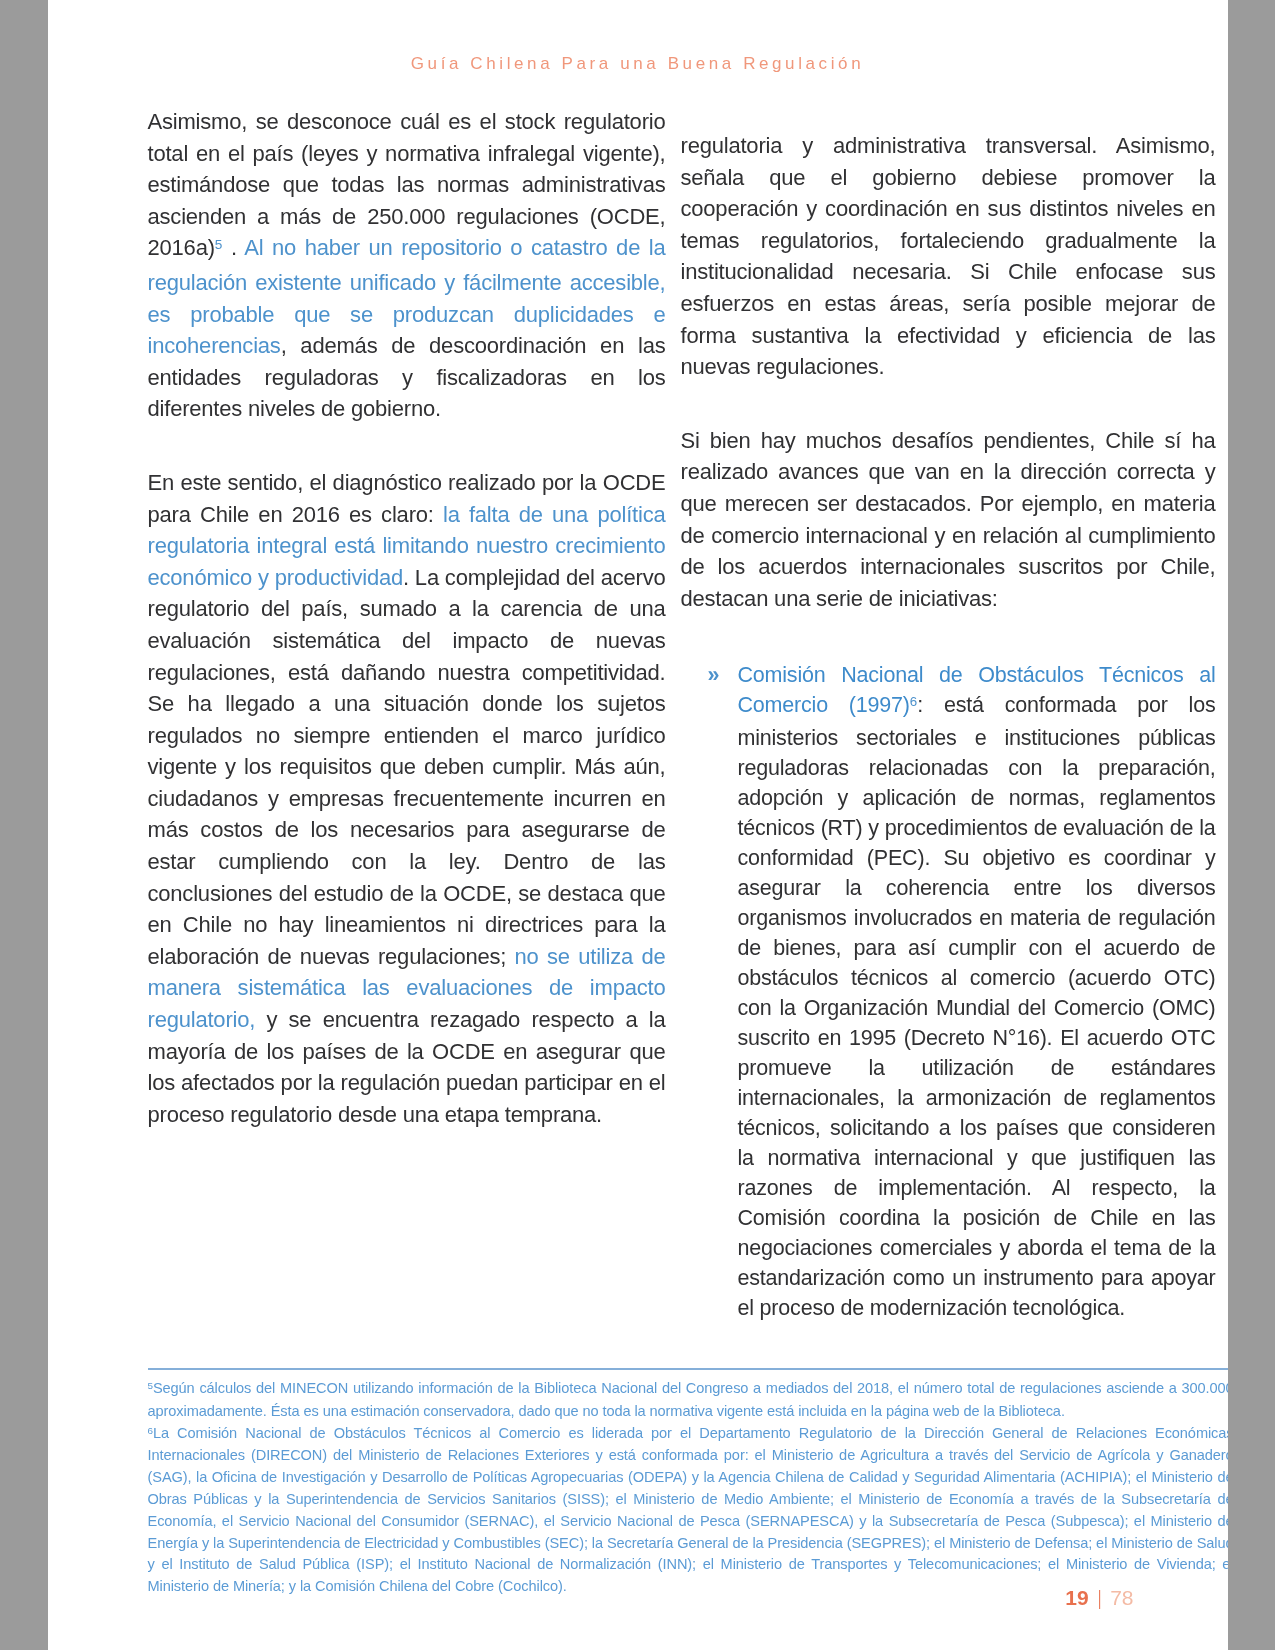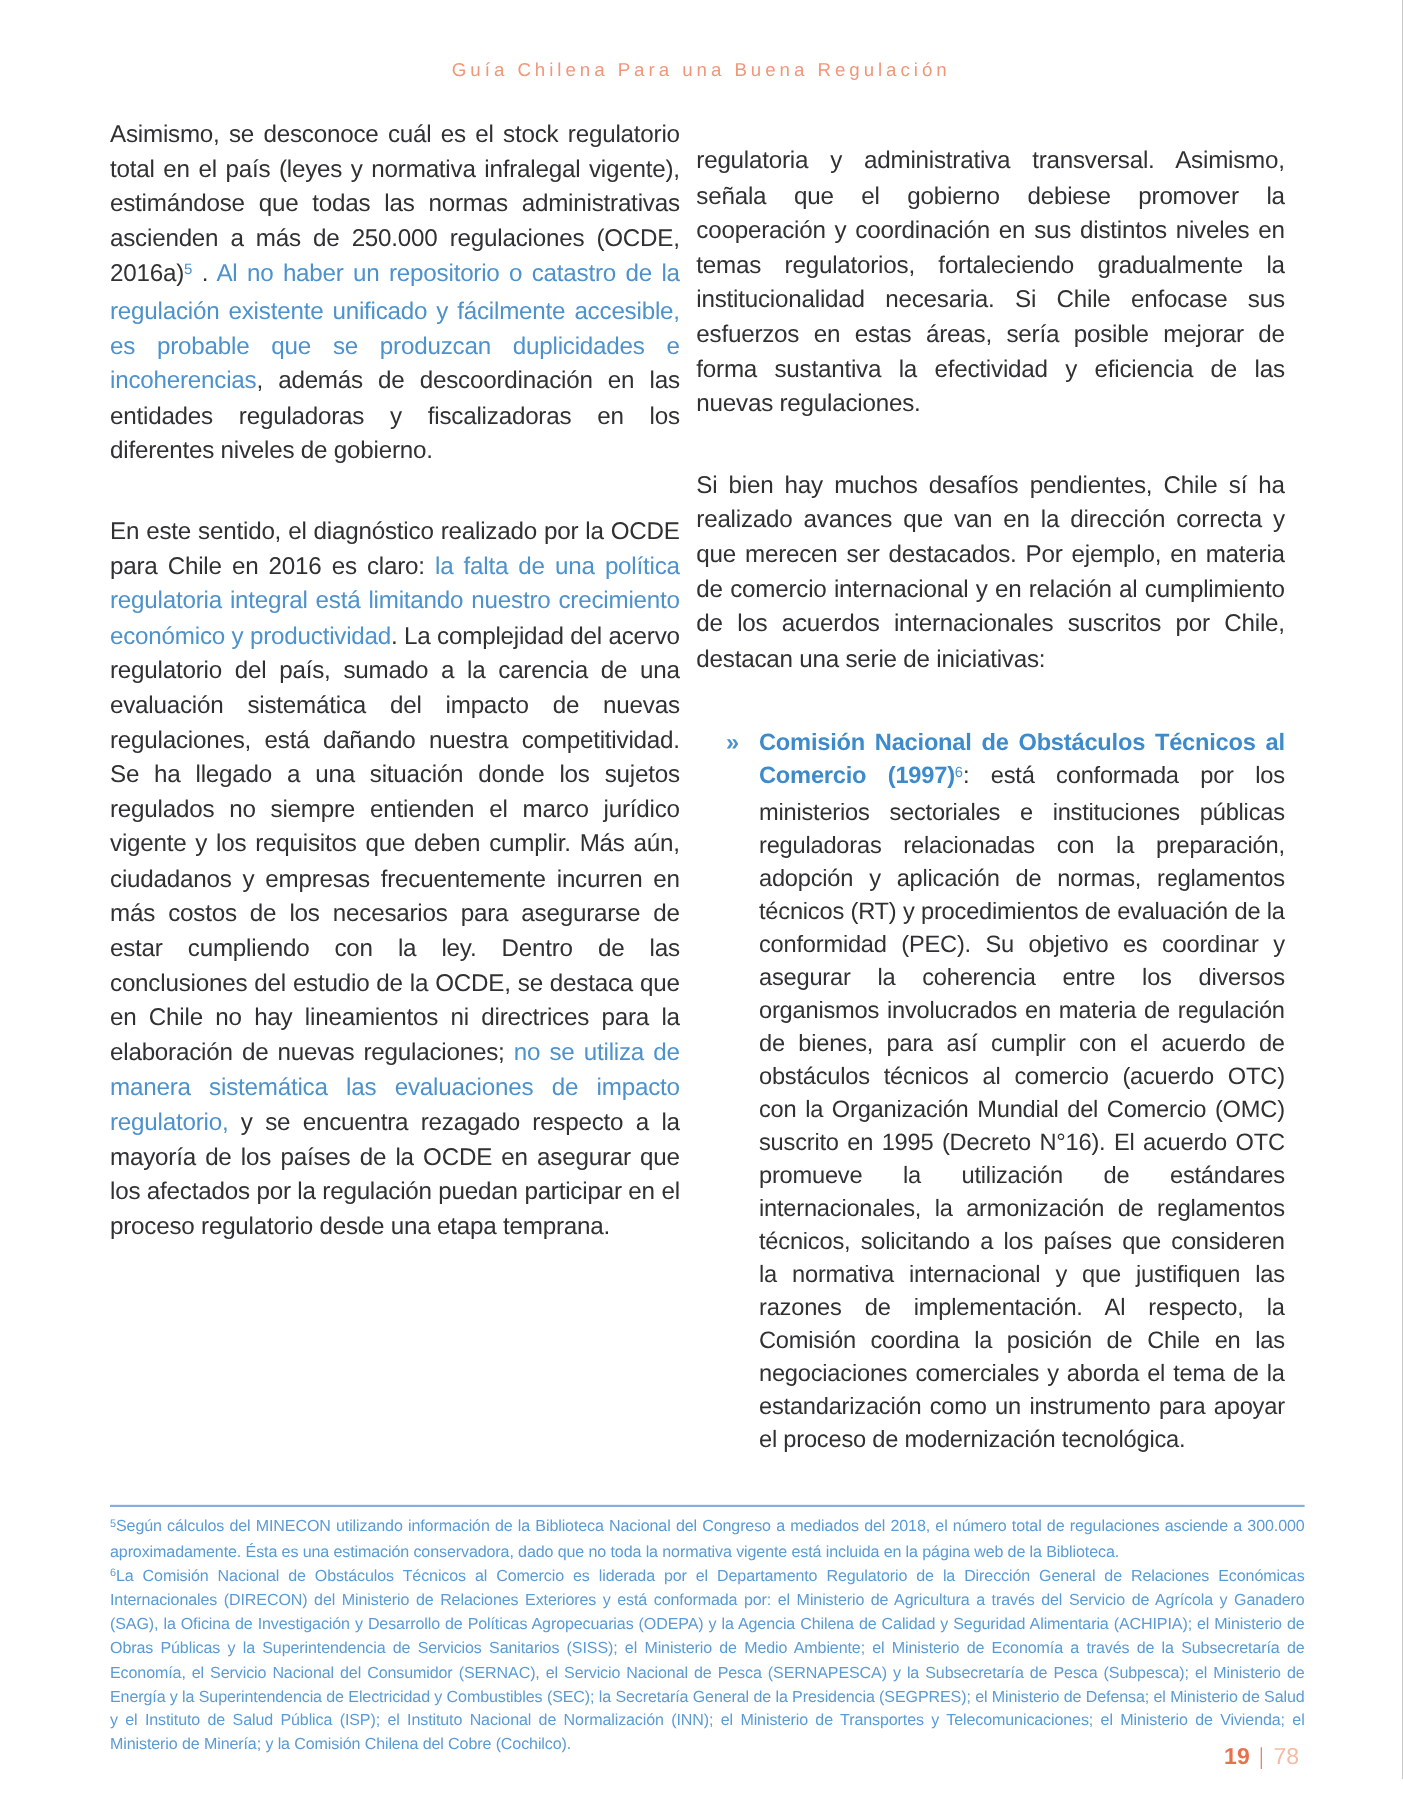--- a/index.html
+++ b/index.html
@@ -9,21 +9,21 @@
     --accent_blue_bold:#3E8BCB;
     --footnote_blue:#5B9BD5;
     --rule_blue:#85AFD9;
     --body_text:#313133;
     --page_total_orange:#F4BBA5;
   }
   *{margin:0;padding:0;box-sizing:border-box;}
   html,body{background:#9b9b9b;}
   .page{
     position:relative;
-    width:1275px;height:1650px;
+    width:1180px;height:1650px;
     margin:0 auto;
     background:#ffffff;
     font-family:"Liberation Sans", sans-serif;
     overflow:hidden;
   }
   .header-title{
     position:absolute;top:54px;left:0;width:100%;
     text-align:center;
     font-size:17px;
     letter-spacing:3.6px;
@@ -71,21 +71,21 @@
   }
   .bullet-marker{
     position:absolute;
     left:27px;top:0;
     color:var(--accent_blue);
     font-weight:700;
   }
   
   .seg-dark{color:var(--body_text);}
   .seg-blue{color:var(--accent_blue);}
-  .seg-blue-bold{color:var(--accent_blue_bold);font-weight:700;}
+  .seg-blue-bold{color:var(--accent_blue_bold);font-weight:400;}
   .seg-sup-blue{
     color:var(--accent_blue);
     font-size:0.62em;
     position:relative;top:-0.5em;
     letter-spacing:0;
   }
   .seg-fn{color:var(--footnote_blue);}
   .seg-fn-sup{
     color:var(--footnote_blue);
     font-size:0.68em;

